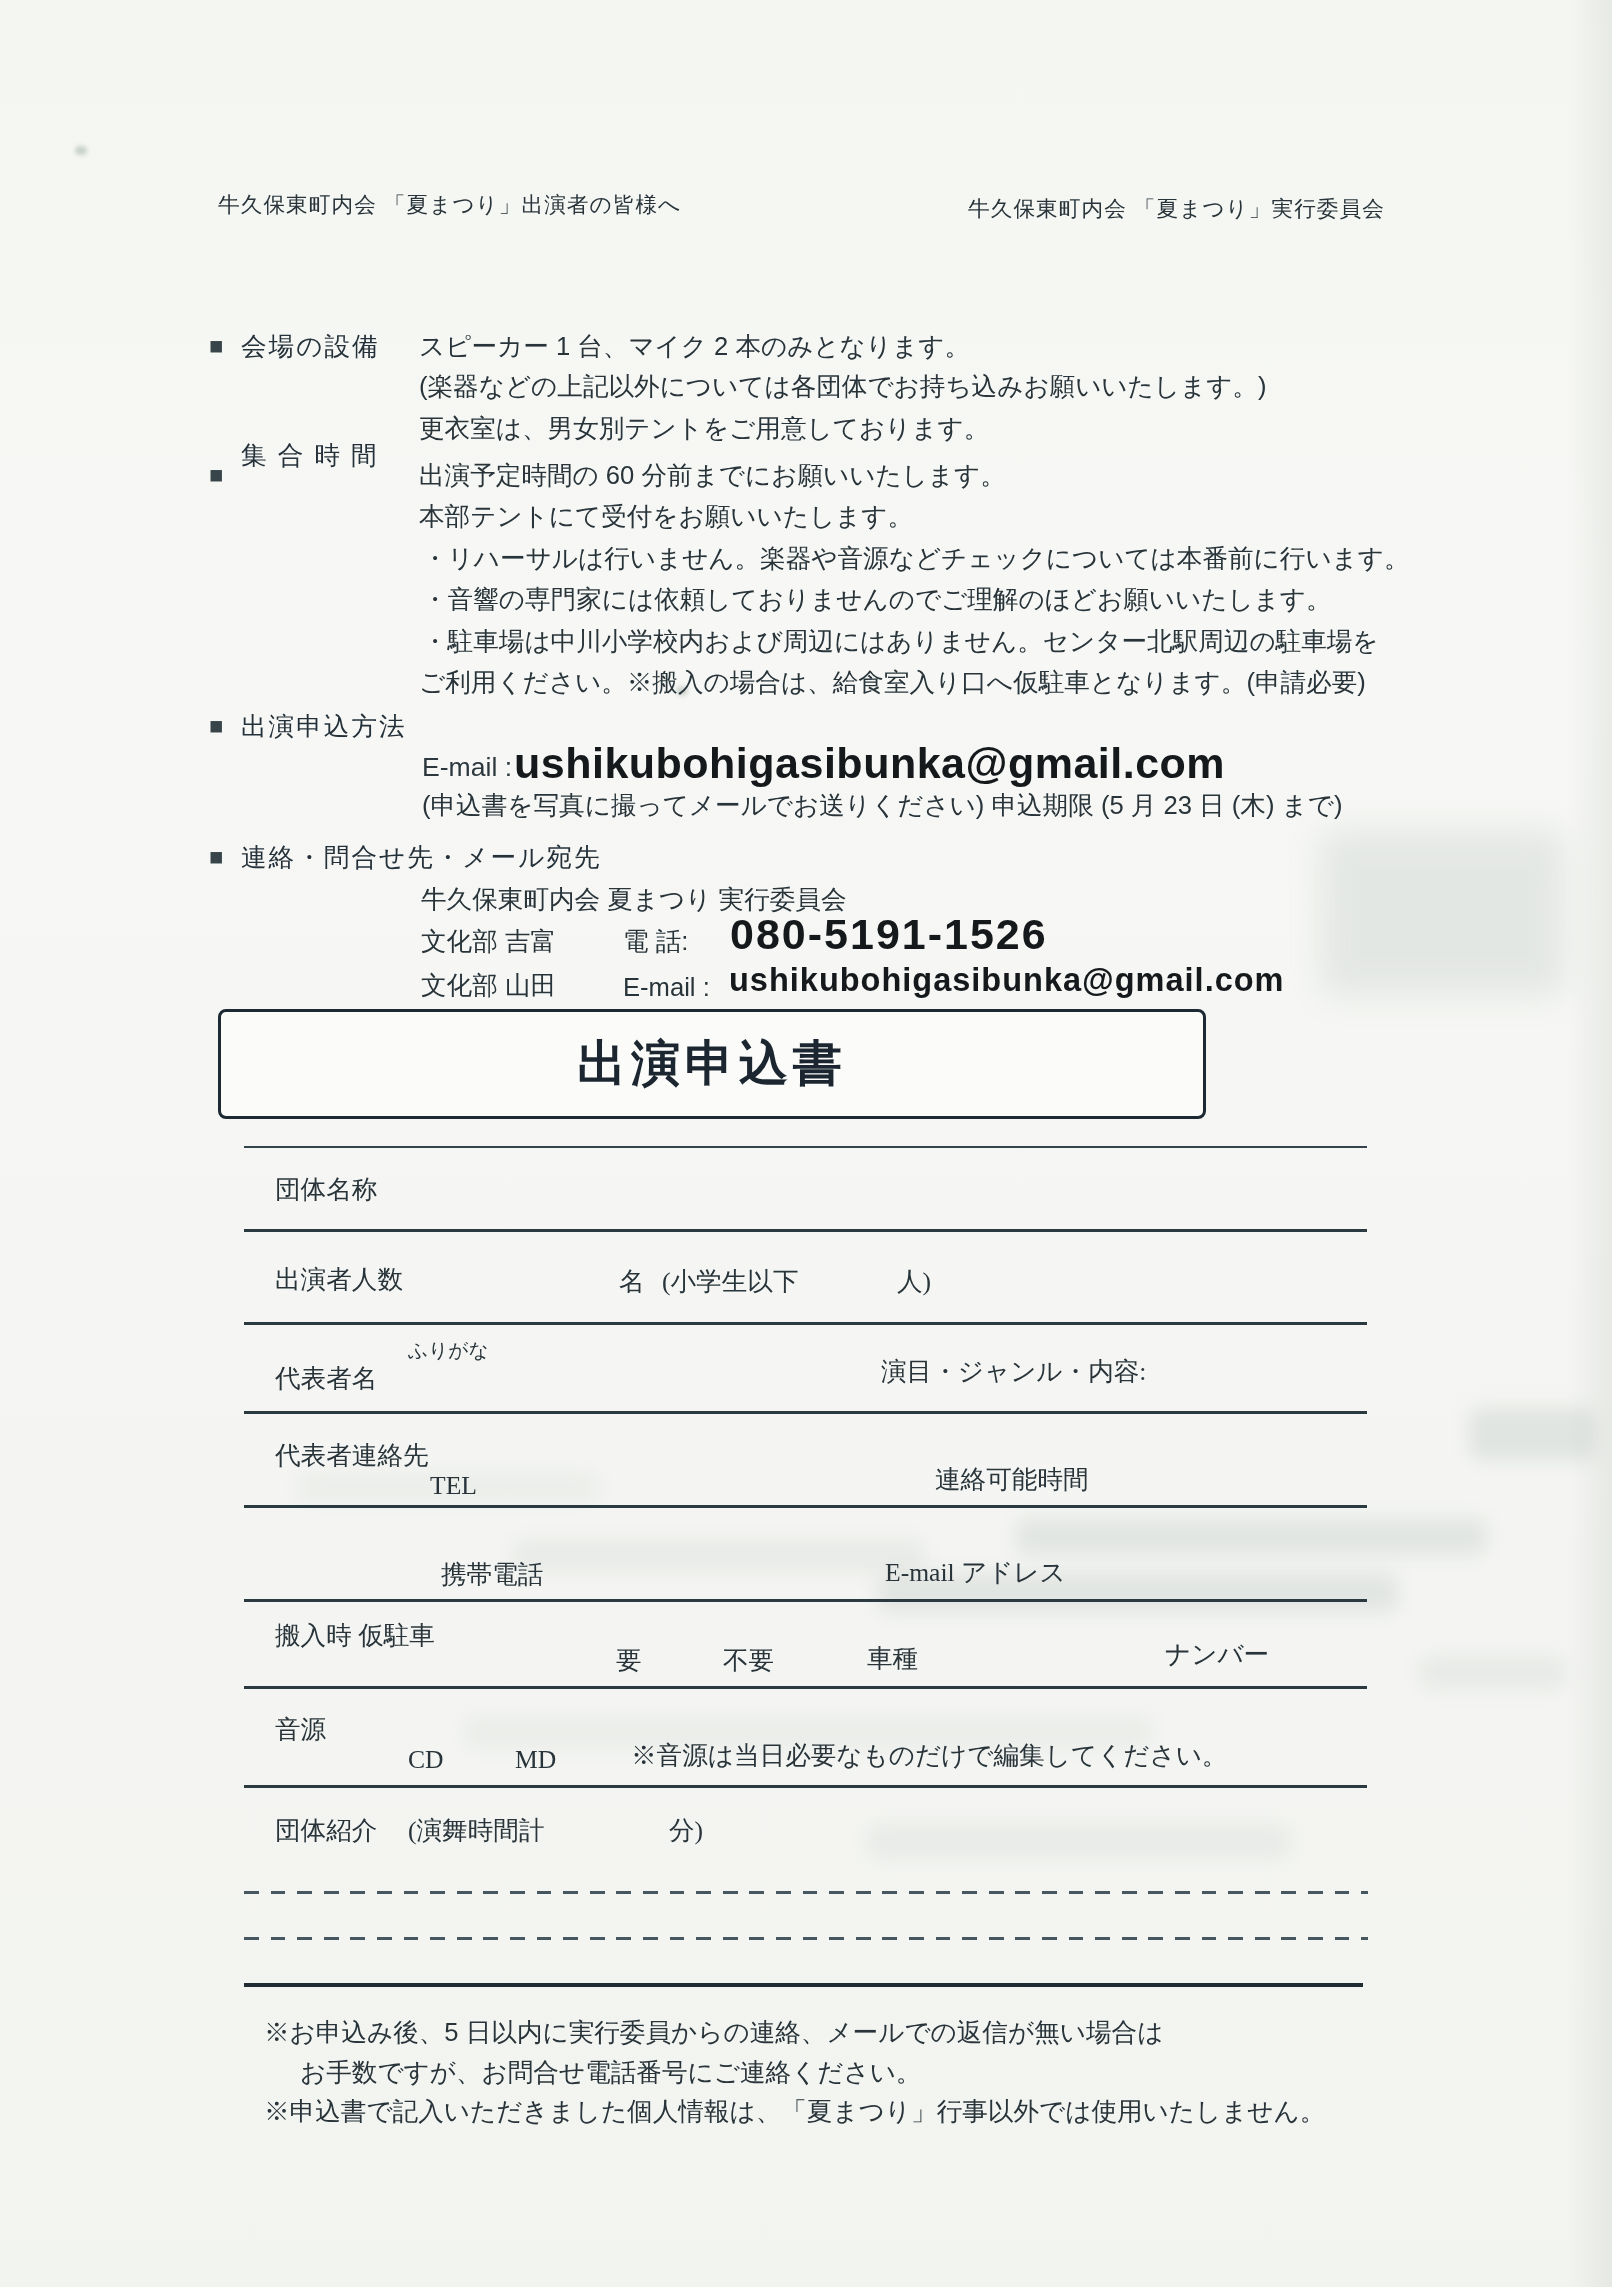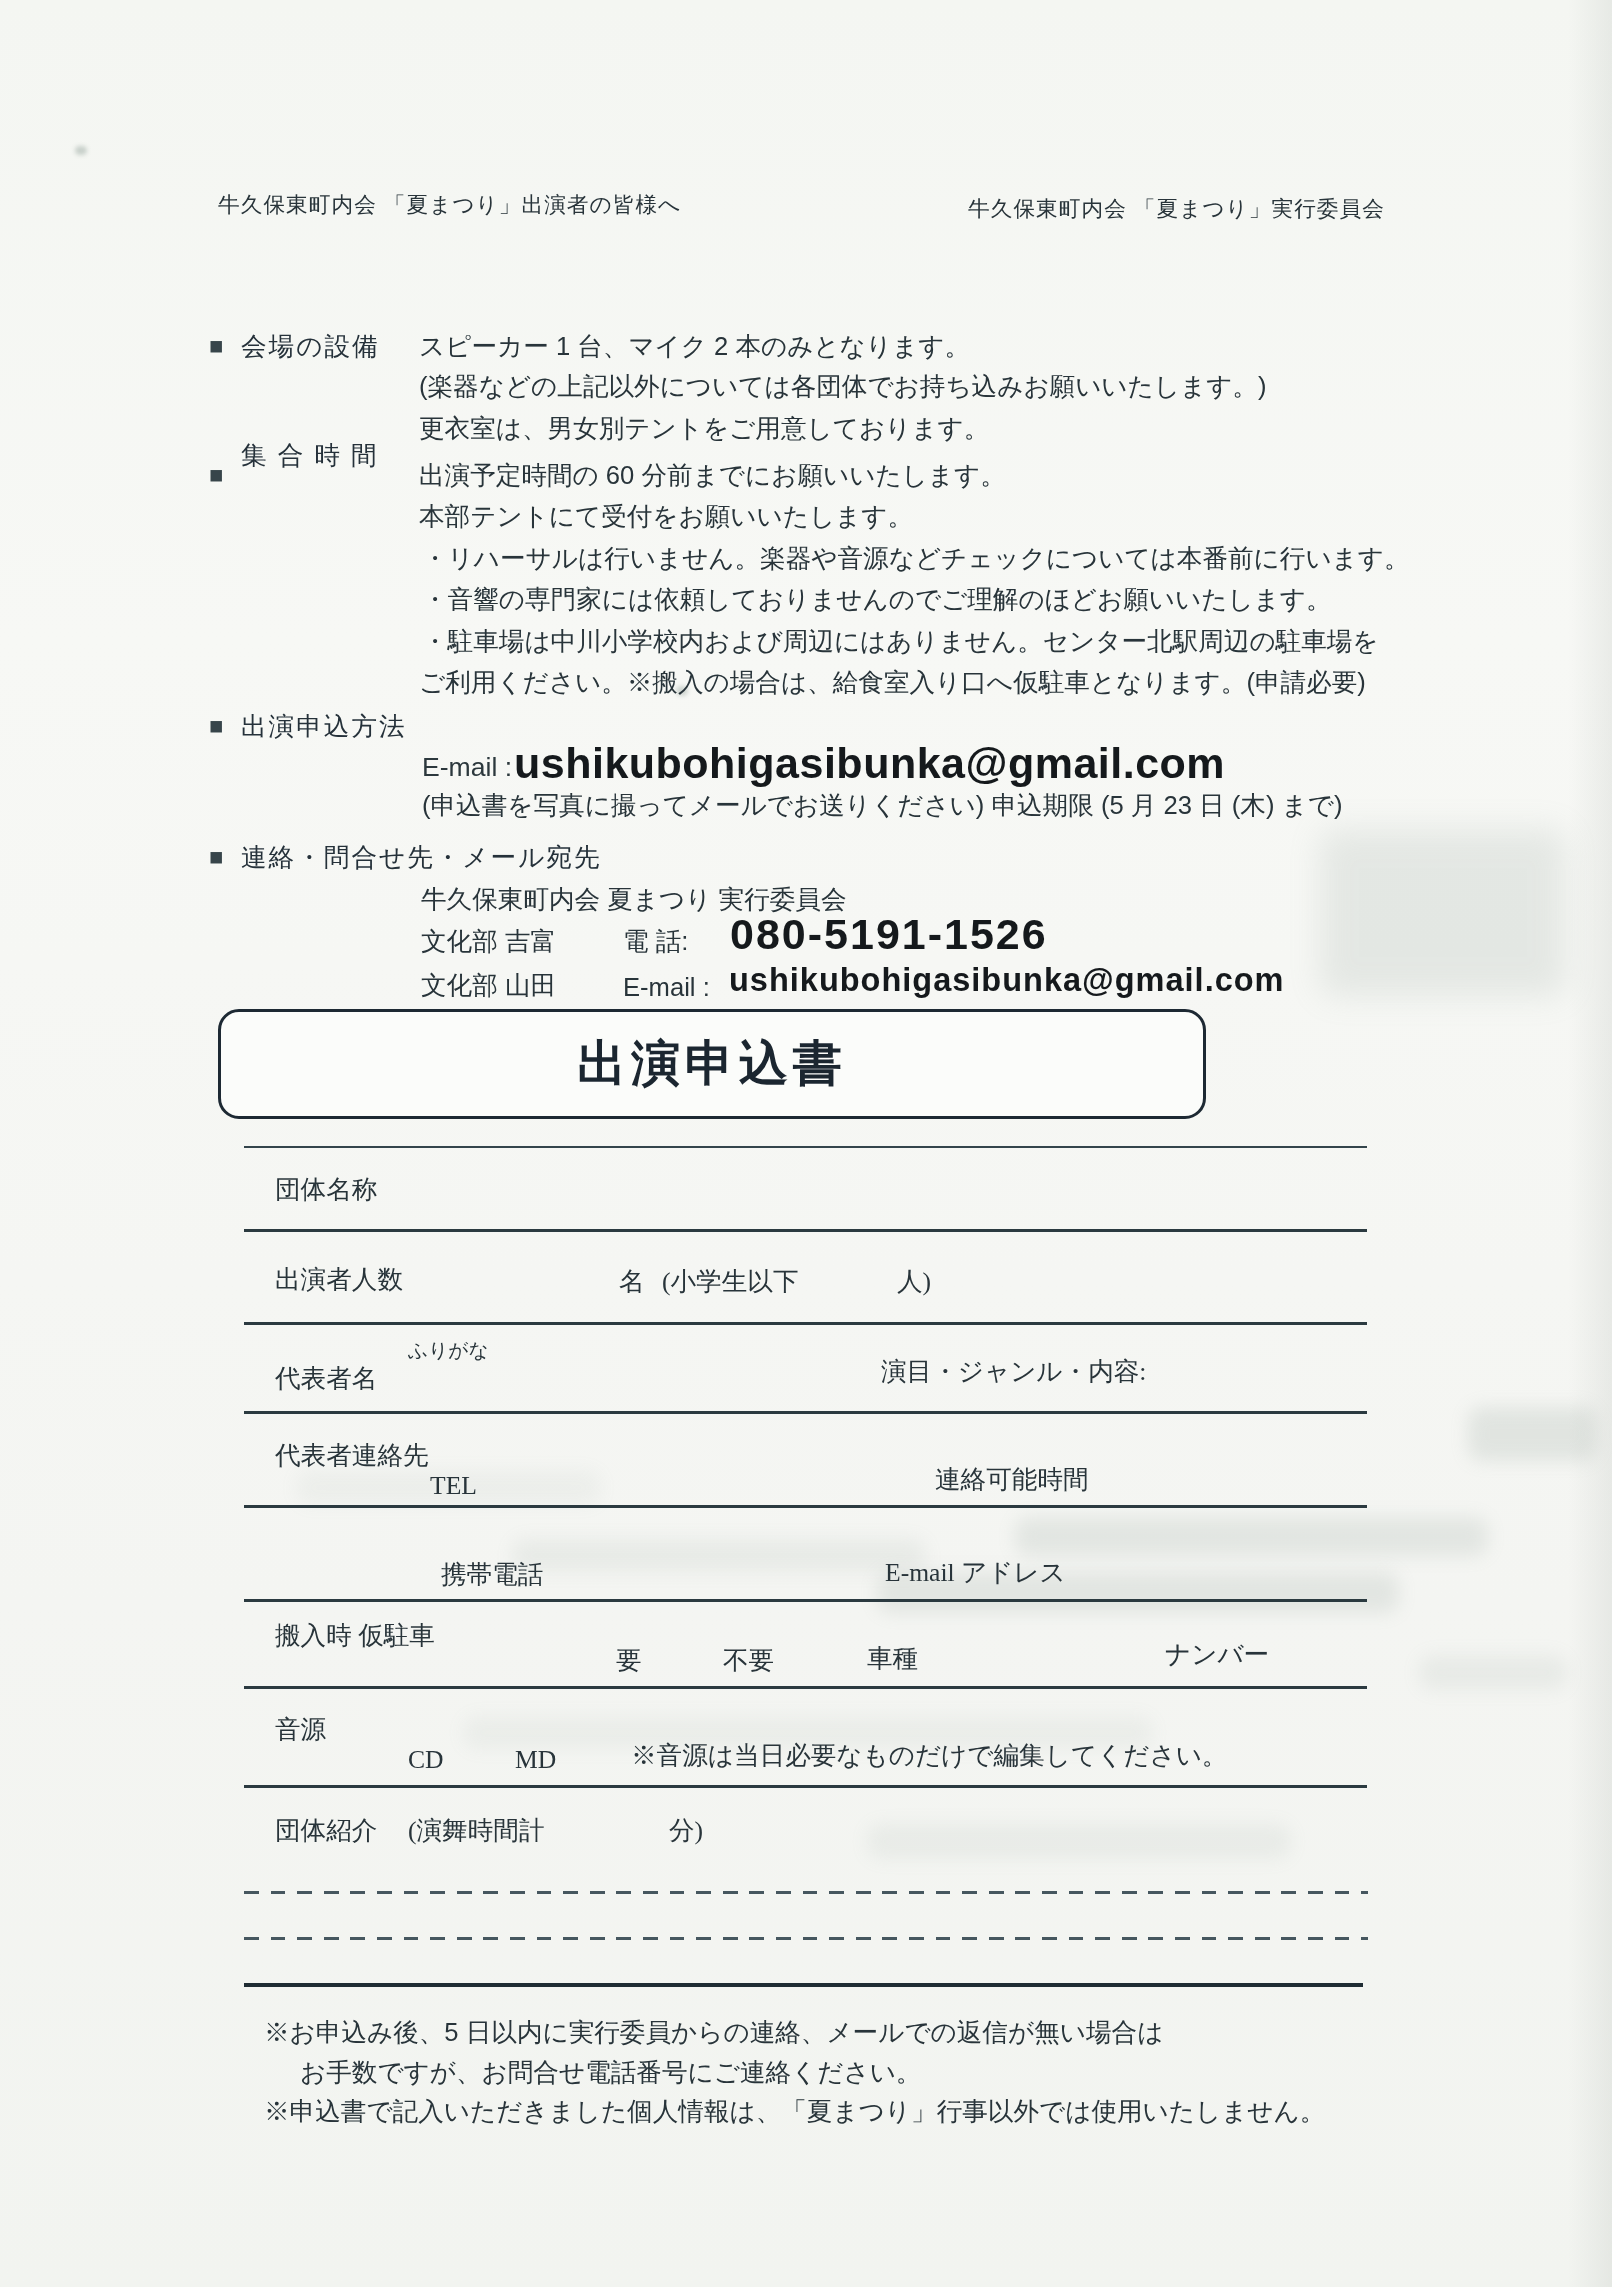--- a/index.html
+++ b/index.html
@@ -20,21 +20,21 @@
   .big-latin { font-weight:bold; color:#15191c; letter-spacing:0.5px; }
   .hr { position:absolute; height:3px; background:#2b3a40; }
   .hr.thin { height:2px; background:#33444b; }
   .hr.thick { height:3.9px; background:#1f2c33; }
   .dashed {
     position:absolute; height:3px;
     background:repeating-linear-gradient(90deg,#46575f 0px,#46575f 14.8px,transparent 14.8px,transparent 26.6px);
   }
   .titlebox {
     position:absolute; left:218px; top:1009px; width:988px; height:110px;
-    border:3.9px solid #1d2933; border-radius:21px; background:#fbfcfa;
+    border:3.9px solid #1d2933; border-radius:8px; background:#fbfcfa;
     display:flex; align-items:center; justify-content:center; box-sizing:border-box;
   }
   .titlebox .txt { font-size:49px; font-weight:bold; letter-spacing:4.9px; color:#1b2630; }
   .ghost { position:absolute; background:#93a29a; filter:blur(8.9px); border-radius:13.8px; }
   .edge-shade { position:absolute; right:0; top:0; width:45px; height:100%;
     background:linear-gradient(90deg, rgba(110,120,112,0) 0%, rgba(110,120,112,0.10) 100%); }
 </style>
 </head>
 <body>
 

